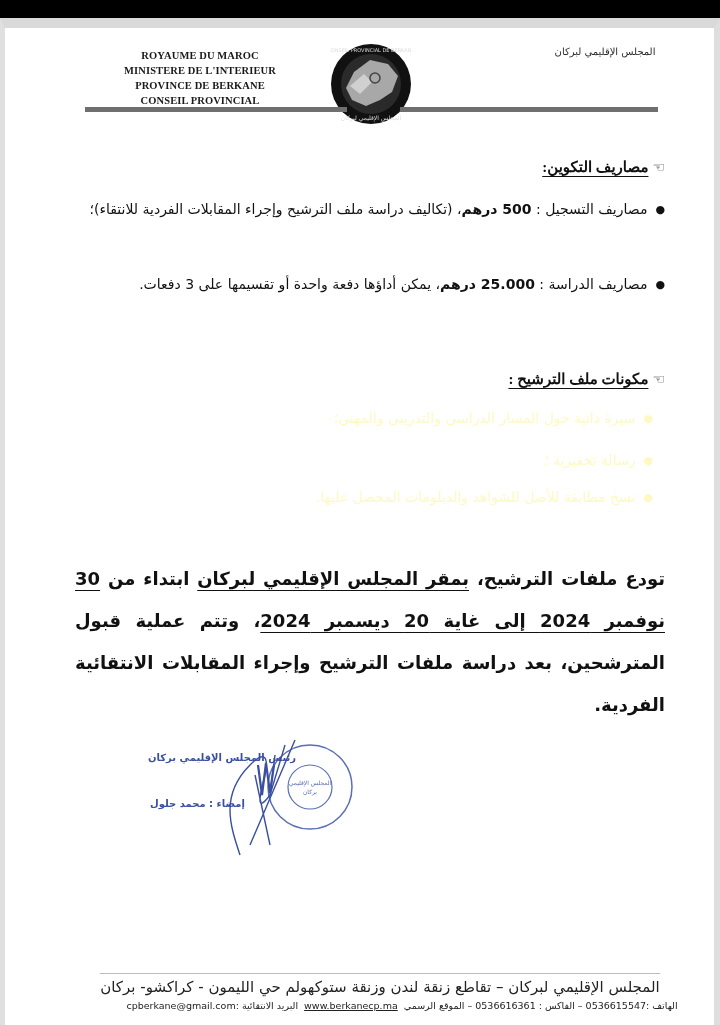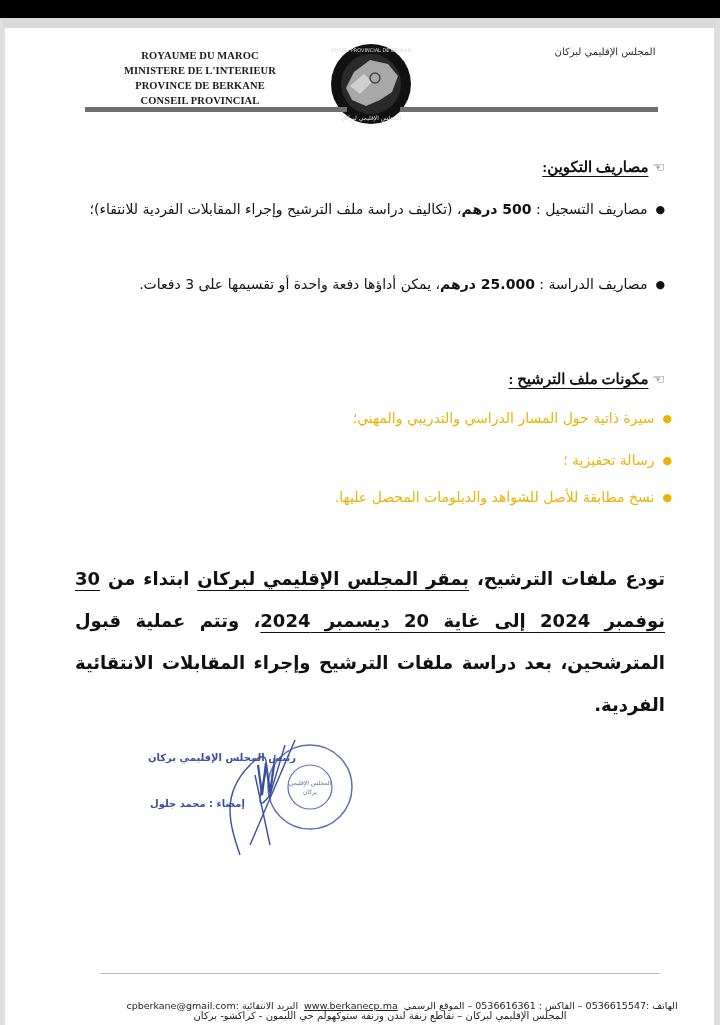--- a/index.html
+++ b/index.html
@@ -39,40 +39,40 @@
   .section-title .t { text-decoration: underline; text-underline-offset: 4px; font-family: Liberation Serif, serif; }
   .hand { font-size: 14px; margin-left: 4px; color: #333; }
 
   .bullet-block {
     position: absolute; right: 55px; left: 75px; direction: rtl;
     font-size: 14px; line-height: 36px; color: #111; text-align: justify;
   }
   .dot { font-size: 11px; margin-left: 8px; vertical-align: 1px; }
   .bold { font-weight: bold; }
 
-  .list-item { position: absolute; right: 48px; direction: rtl; font-size: 14px; color: #eab308; }
+  .list-item { position: absolute; right: 67px; direction: rtl; font-size: 14px; color: #fef9c3; }
 
   .main-para {
     position: absolute; left: 75px; right: 55px; top: 558px; direction: rtl;
     font-size: 18px; font-weight: bold; line-height: 42px; color: #111; text-align: justify;
   }
   .main-para .u { text-decoration: underline; text-underline-offset: 5px; }
 
   .signature { position: absolute; left: 120px; top: 735px; width: 260px; height: 130px; }
   .sig-text1 {
     position: absolute; left: 148px; top: 752px; direction: rtl; font-size: 10px; font-weight: bold; color: #3b4fa0;
   }
   .sig-text2 {
     position: absolute; left: 150px; top: 798px; direction: rtl; font-size: 10px; font-weight: bold; color: #3b4fa0;
   }
 
   .footer-rule { position: absolute; left: 100px; top: 973px; width: 560px; height: 1px; background: #bbb; }
   .footer-line1 {
     position: absolute; left: 100px; width: 560px; top: 978px; text-align: center; direction: rtl;
-    font-size: 10px; color: #222; margin-top: 32px;
+    font-size: 15px; color: #222;
   }
   .footer-line2 {
     position: absolute; left: 92px; width: 620px; top: 1000px; text-align: center; direction: rtl;
     font-size: 9.5px; color: #222; white-space: nowrap;
   }
   .footer-line2 .link { text-decoration: underline; color: #222; }
 </style>
 </head>
 <body>
 

